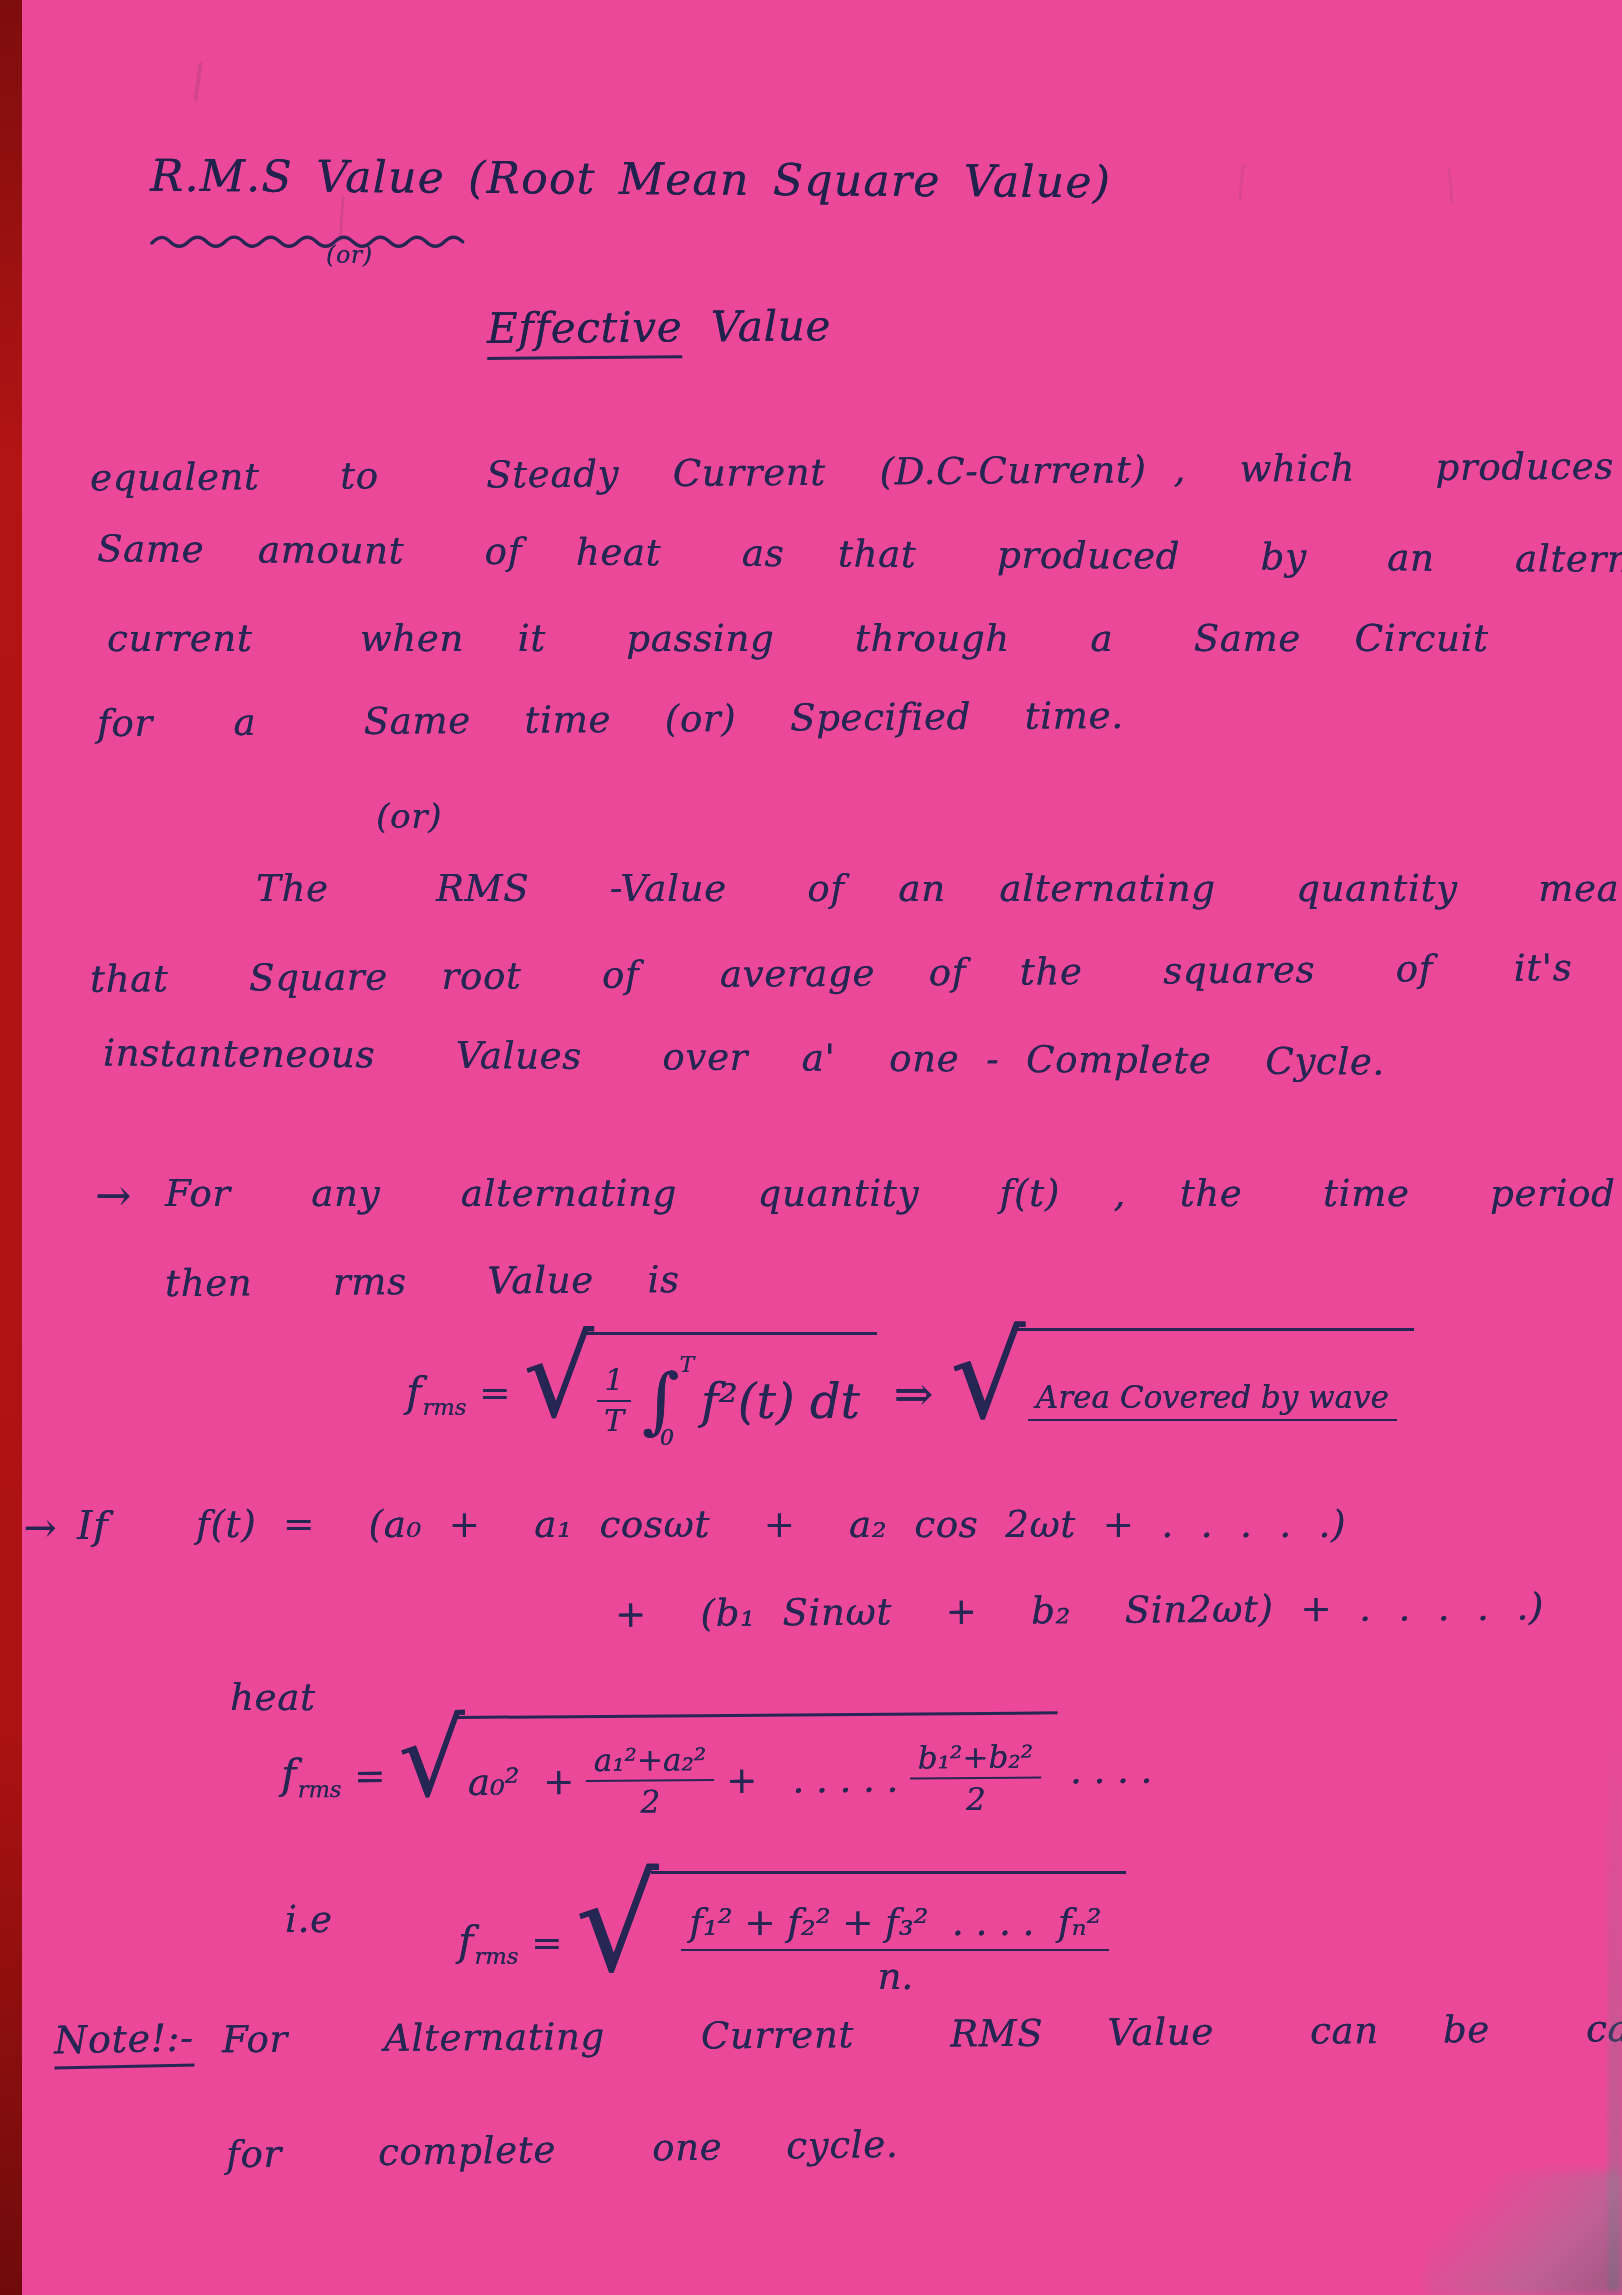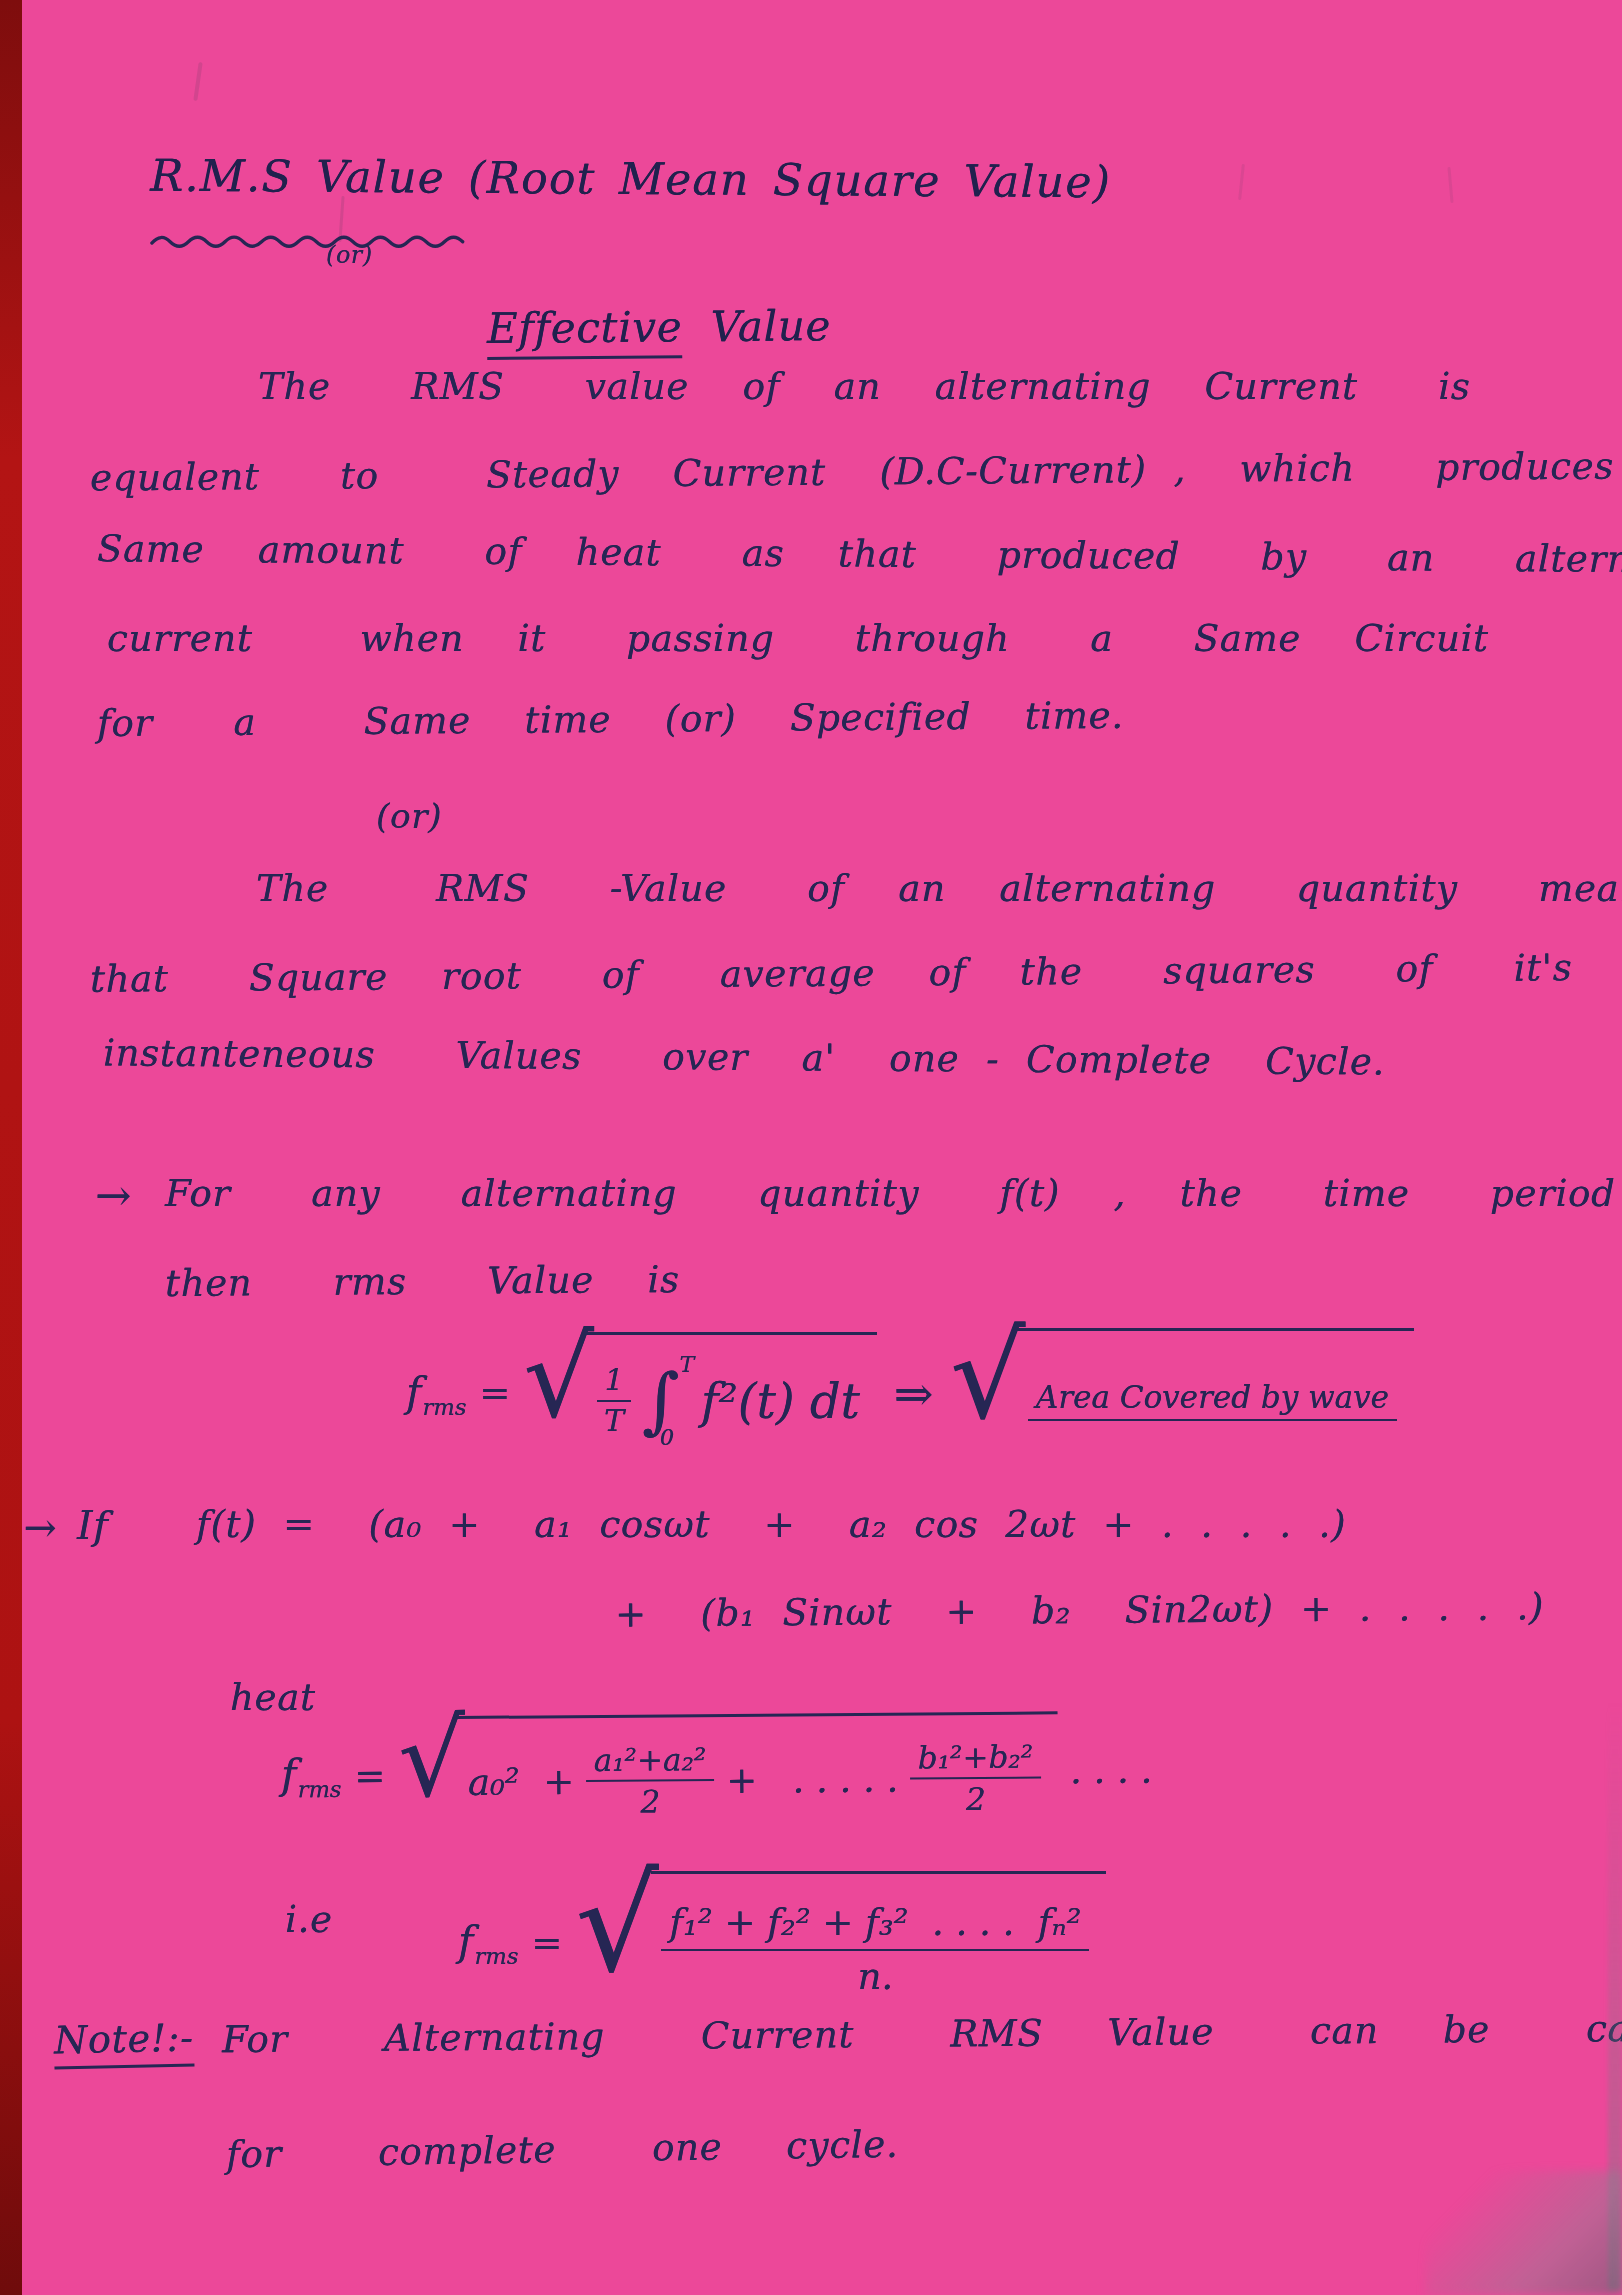--- a/index.html
+++ b/index.html
@@ -85,21 +85,20 @@
 
   <div class="hw title tilt-b" style="left:150px;top:156px;">R.M.S Value (Root Mean Square Value)</div>
   <svg class="wavy" style="left:149px;top:230px;" width="327" height="19.6" viewBox="0 0 500 30">
     <path d="M4,20 q14,-16 28,-2 t28,0 t28,0 t28,0 t28,0 t28,0 t28,0 t28,0 t28,0 t28,0 t28,0 t28,0 t28,0 t28,0 t28,0 t28,0 t28,0" fill="none" stroke="#262654" stroke-width="5" stroke-linecap="round"></path>
   </svg>
   <div class="hw fs-small" style="left:326px;top:243px;">(or)</div>
   <div class="hw subtitle tilt-a" style="left:373px;top:262px;">
     <span class="u">Effective</span><span> Value</span>
   </div>
 
-  <div class="hw fs-body" style="left:258px;top:368px;">The   RMS   value  of  an  alternating  Current   is</div>
   <div class="hw fs-body tilt-a" style="left:90px;top:453px;">equalent   to    Steady  Current  (D.C-Current) ,  which   produces   the</div>
   <div class="hw fs-body tilt-b" style="left:97px;top:536px;">Same  amount   of  heat   as  that   produced   by   an   alternating</div>
   <div class="hw fs-body" style="left:97px;top:620px;margin-left:10px;">current    when  it   passing   through   a   Same  Circuit</div>
   <div class="hw fs-body tilt-a" style="left:97px;top:701px;">for   a    Same  time  (or)  Specified  time.</div>
   <div class="hw" style="left:376px;top:799px;font-size:34px;">(or)</div>
 
   <div class="hw fs-body" style="left:256px;top:870px;">The    RMS   -Value   of  an  alternating   quantity   means</div>
   <div class="hw fs-body tilt-a" style="left:90px;top:955px;">that   Square  root   of   average  of  the   squares   of   it's</div>
   <div class="hw fs-body tilt-b" style="left:103px;top:1039px;">instanteneous   Values   over  a'  one - Complete  Cycle.</div>
 
@@ -165,21 +164,21 @@
     <span style="font-size:37px;"> . . . .</span>
   </div>
 
   <div class="hw" style="left:285px;top:1901px;font-size:37px;">i.e</div>
   <div class="math" style="left:458px;top:1871px;">
     <span class="lhs"><span>f</span><sub>rms</sub></span>
     <span class="eq">=</span>
     <span class="sqrt">
       <span class="rad" style="font-size:131px;">√</span>
       <span class="bar" style="height:131px;">
-        <span class="frac" style="font-size:37px;line-height:1.2;">
+        <span class="frac" style="font-size:37px;line-height:1.2;margin-left:20px;">
           <span class="fnum">f₁² + f₂² + f₃²  . . . .  fₙ²</span>
           <span class="fden">n.</span>
         </span>
       </span>
     </span>
   </div>
 
   <div class="hw note-label" style="left:54px;top:2020px;font-size:38px;">Note!:-</div>
   <div class="hw fs-body tilt-a" style="left:222px;top:2015px;word-spacing:19.6px;">For   Alternating   Current   RMS  Value   can  be   calculated</div>
   <div class="hw fs-body tilt-c" style="left:226px;top:2131px;word-spacing:19.6px;">for   complete   one  cycle.</div>

